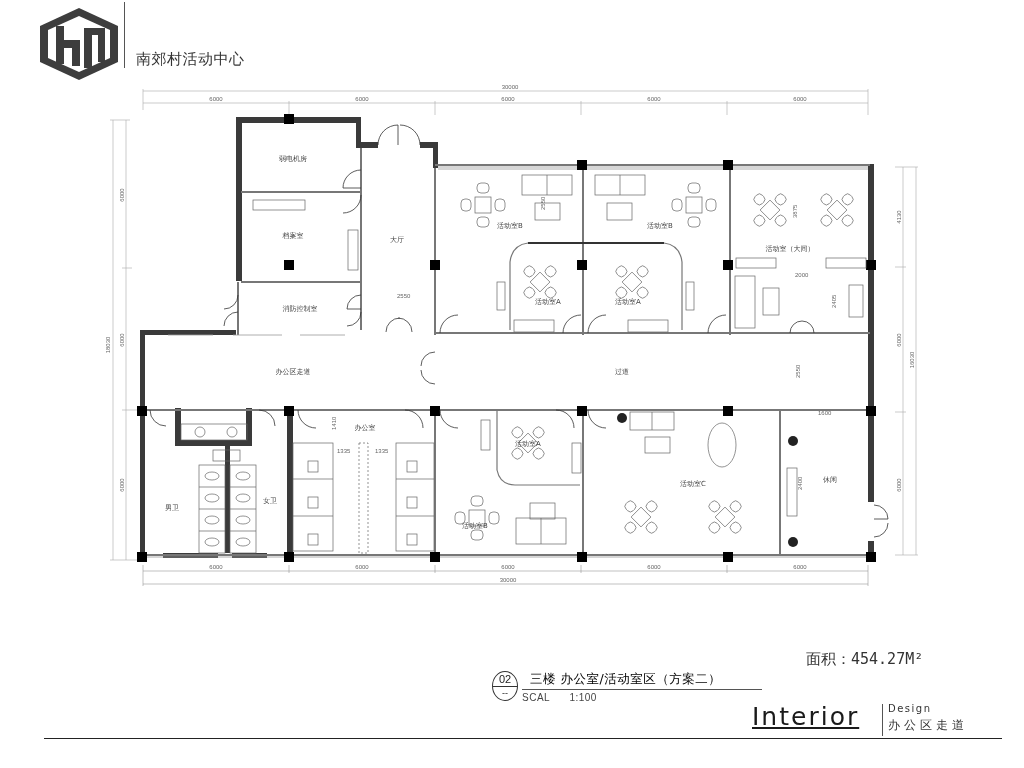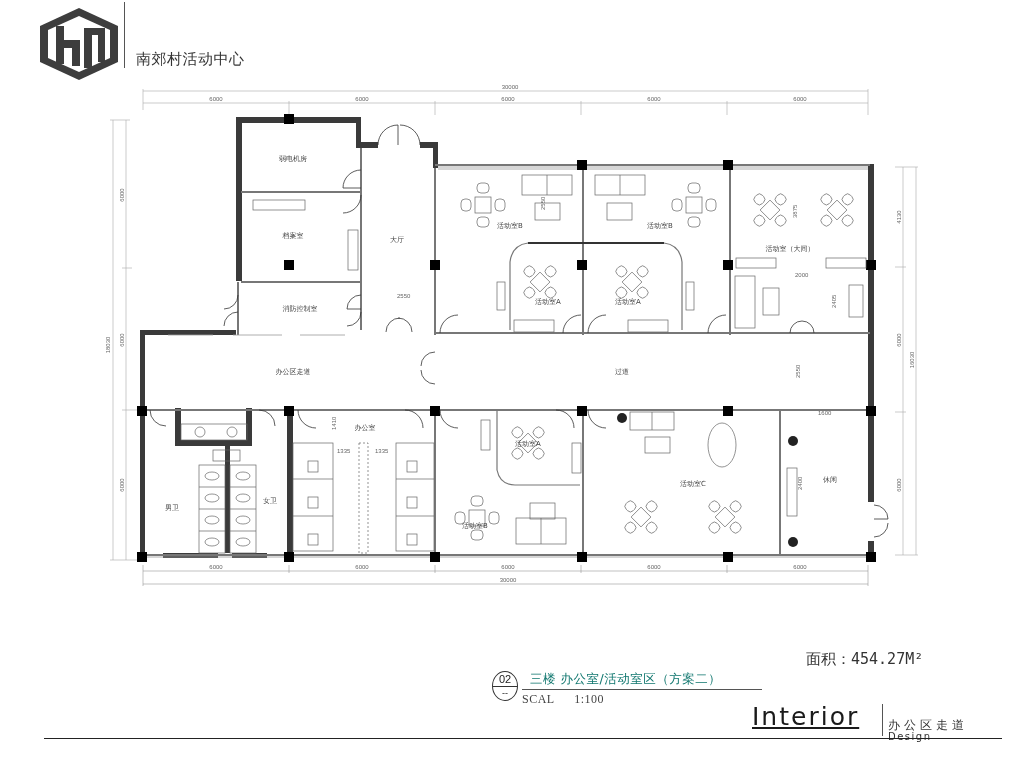--- a/index.html
+++ b/index.html
@@ -7,29 +7,29 @@
   .logo { position: absolute; left: 36px; top: 6px; width: 86px; height: 76px; }
   .logo-divider { position: absolute; left: 124px; top: 2px; width: 1px; height: 66px; background: #555; }
   .project-title { position: absolute; left: 136px; top: 50px; font-size: 15px; font-weight: normal; color: #333; letter-spacing: 0.5px; }
   .plan { position: absolute; left: 0; top: 0; width: 1024px; height: 768px; }
   .dim { font-family: "Liberation Sans", sans-serif; font-size: 6px; fill: #666; }
   .room { font-family: "DejaVu Sans", sans-serif; font-size: 7px; fill: #444; }
   .caption-wrap { position: absolute; left: 452px; top: 671px; width: 270px; height: 36px; margin-left: 40px; }
   .caption-num { position: absolute; left: 0; top: 0; width: 24px; height: 28px; border: 1px solid #333; border-radius: 50%; font-family: "Liberation Sans", sans-serif; font-size: 11px; text-align: center; line-height: 14px; }
   .caption-num .n { display: block; border-bottom: 1px solid #333; height: 14px; }
   .caption-num .d { display: block; font-size: 9px; line-height: 12px; }
-  .caption-title { position: absolute; left: 38px; top: 0; font-size: 12.5px; color: #0f766e; letter-spacing: 0.5px; white-space: nowrap; }
+  .caption-title { position: absolute; left: 38px; top: 0; font-size: 12.5px; color: #000000; letter-spacing: 0.5px; white-space: nowrap; }
   .caption-rule { position: absolute; left: 30px; top: 18px; width: 240px; height: 1px; background: #555; }
-  .caption-scale { position: absolute; left: 30px; top: 21px; font-family: Liberation Serif, serif; font-size: 12px; color: #444; letter-spacing: 0.5px; }
+  .caption-scale { position: absolute; left: 30px; top: 21px; font-family: Liberation Sans, sans-serif; font-size: 10px; color: #444; letter-spacing: 0.5px; }
   .caption-scale span { margin-right: 16px; }
   .area { position: absolute; left: 806px; top: 650px; font-family: "DejaVu Sans Mono", monospace; font-size: 15px; color: #333; }
   .brand { position: absolute; left: 752px; top: 700px; height: 40px; }
   .brand-main { position: absolute; left: 0; top: 2px; font-family: "DejaVu Sans", sans-serif; font-size: 25px; letter-spacing: 2px; color: #1a1a1a; text-decoration: underline; }
   .brand-div { position: absolute; left: 130px; top: 4px; width: 1px; height: 32px; background: #555; }
-  .brand-sub1 { position: absolute; left: 136px; top: 3px; font-family: "DejaVu Sans", sans-serif; font-size: 10px; letter-spacing: 1.5px; color: #333; margin-top: 28px; }
+  .brand-sub1 { position: absolute; left: 136px; top: 3px; font-family: "DejaVu Sans", sans-serif; font-size: 10px; letter-spacing: 1.5px; color: #333; }
   .brand-sub2 { position: absolute; left: 136px; top: 17px; font-size: 12px; letter-spacing: 4px; color: #333; white-space: nowrap; }
   .bottom-rule { position: absolute; left: 44px; top: 738px; width: 958px; height: 1px; background: #222; }
 </style>
 </head>
 <body>
 
 <div class="logo">
   <svg width="86" height="76" viewBox="0 0 86 76">
     <polygon points="43,2 82,20 82,56 43,74 4,56 4,20" fill="#3d3d3d"></polygon>
     <polygon points="43,10 74,24 74,52 43,66 12,52 12,24" fill="#ffffff"></polygon>

